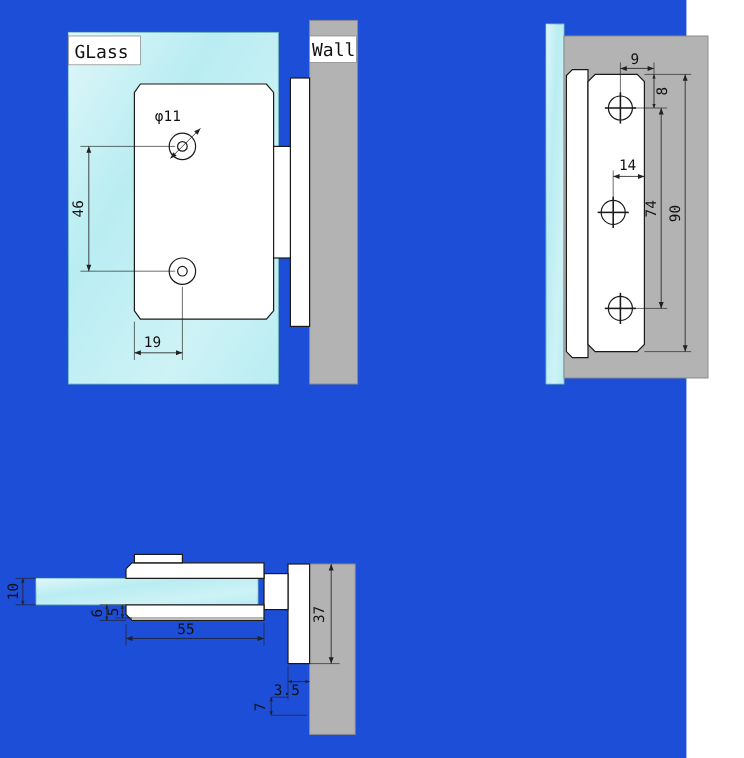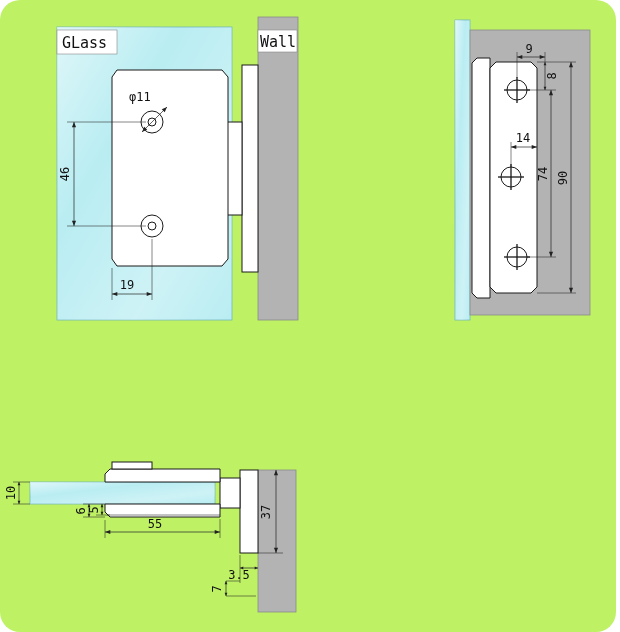--- a/index.html
+++ b/index.html
@@ -1,16 +1,16 @@
 <!DOCTYPE html>
 <html><head>
 <meta charset="utf-8">
 <style>
   html,body{margin:0;padding:0;background:#ffffff;width:620px;height:632px;overflow:hidden;}
-  .stage{position:relative;width:616px;height:632px;background:#bef264;border-radius:20px;}
+  .stage{position:relative;width:572px;height:632px;background:#1d4ed8;}
   svg{position:absolute;top:0;left:0;}
   text{font-family:"DejaVu Sans Mono","Liberation Mono",monospace;fill:#111;}
   .lbltext{font-size:15px;}
   .dimtext{font-size:12px;}
   .outline{fill:#ffffff;stroke:#1a1a1a;stroke-width:1;}
   .dim{stroke:#222;stroke-width:.7;fill:none;}
   .thin{stroke:#222;stroke-width:.55;fill:none;}
   .cross{stroke:#1a1a1a;stroke-width:1.3;}
   .panelborder-glass{stroke:#6fb6bd;stroke-width:.8;}
   .panelborder-wall{stroke:#8a8a8a;stroke-width:.8;}

